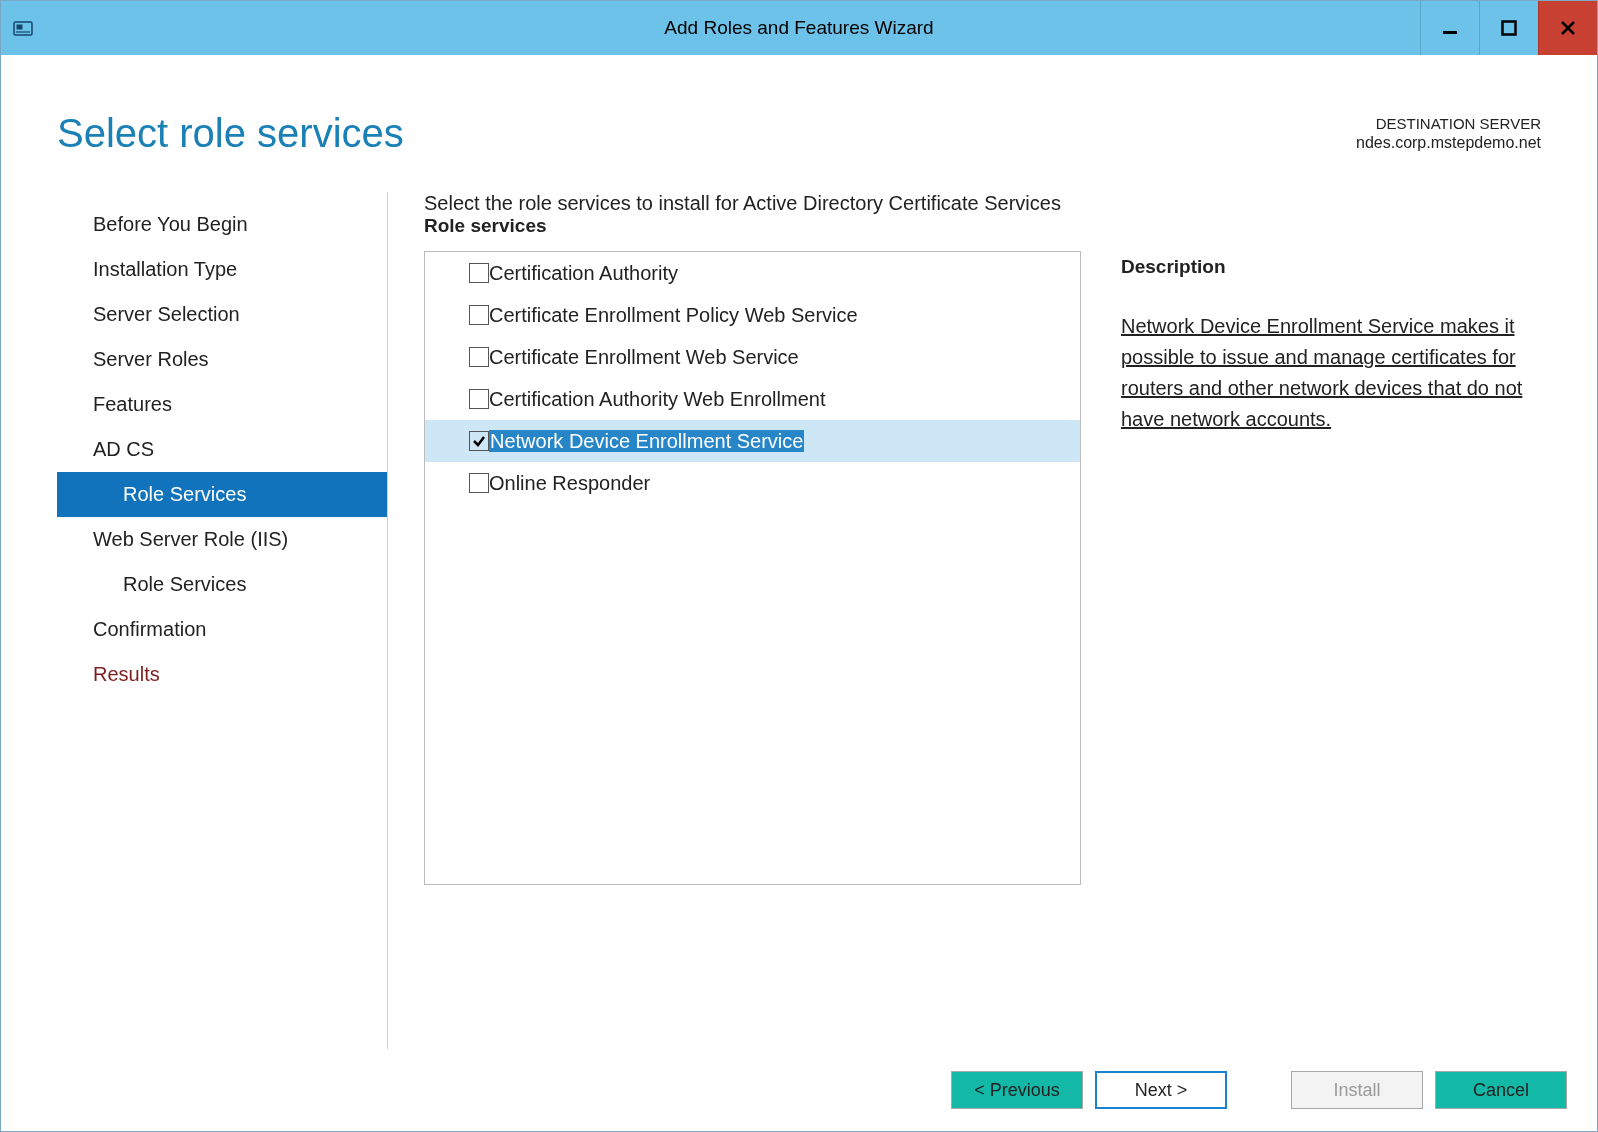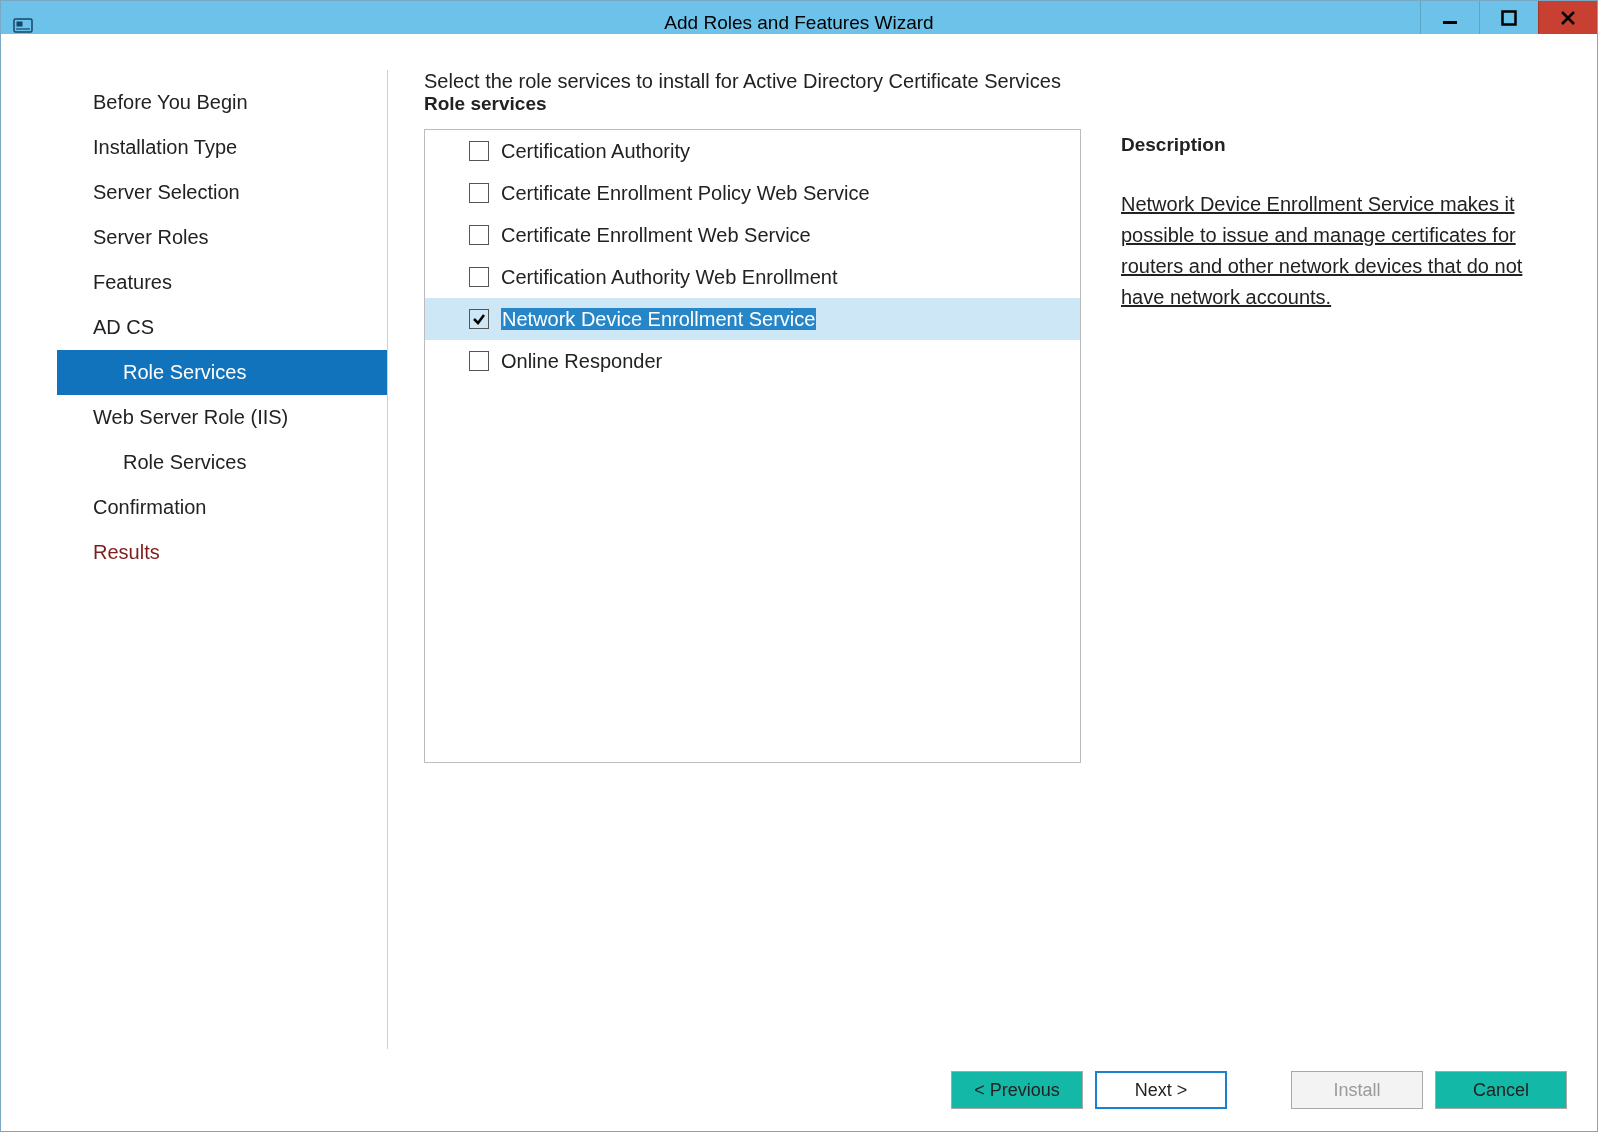--- a/index.html
+++ b/index.html
@@ -15,23 +15,23 @@
     width: 1598px;
     height: 1132px;
     background: #fff;
     display: flex;
     flex-direction: column;
     border: 1px solid #7aa8c4;
     box-sizing: border-box;
   }
   .titlebar {
     background: #6dc2e9;
-    height: 33px;
-    display: flex;
-    align-items: flex-end;
+    height: 54px;
+    display: flex;
+    align-items: center;
     flex-shrink: 0;
     position: relative;
   }
   .titlebar .app-icon {
     width: 20px;
     height: 18px;
     margin-left: 12px;
   }
   .titlebar .title-text {
     position: absolute;
@@ -158,21 +158,20 @@
     overflow: auto;
     max-height: 632px;
   }
   .list-item {
     display: flex;
     align-items: center;
     height: 42px;
     font-size: 20px;
     color: #222;
     padding-left: 44px;
-    gap: 12px;
     cursor: pointer;
   }
   .list-item .chk {
     width: 20px;
     height: 20px;
     border: 1.5px solid #555;
     box-sizing: border-box;
     display: flex;
     align-items: center;
     justify-content: center;
@@ -264,20 +263,27 @@
         <svg viewBox="0 0 16 16">
           <line x1="2" y1="2" x2="14" y2="14" stroke="#000" stroke-width="2.5"></line>
           <line x1="14" y1="2" x2="2" y2="14" stroke="#000" stroke-width="2.5"></line>
         </svg>
       </div>
     </div>
   </div>
 
   <div class="content">
 
+    <div class="header">
+      <h1 class="page-title">Select role services</h1>
+      <div class="dest">
+        <div class="label">DESTINATION SERVER</div>
+        <div class="value">ndes.corp.mstepdemo.net</div>
+      </div>
+    </div>
 
     <div class="body">
 
       <div class="nav" id="nav">
           <div class="nav-item">Before You Begin</div>
           <div class="nav-item">Installation Type</div>
           <div class="nav-item">Server Selection</div>
           <div class="nav-item">Server Roles</div>
           <div class="nav-item">Features</div>
           <div class="nav-item">AD CS</div>

